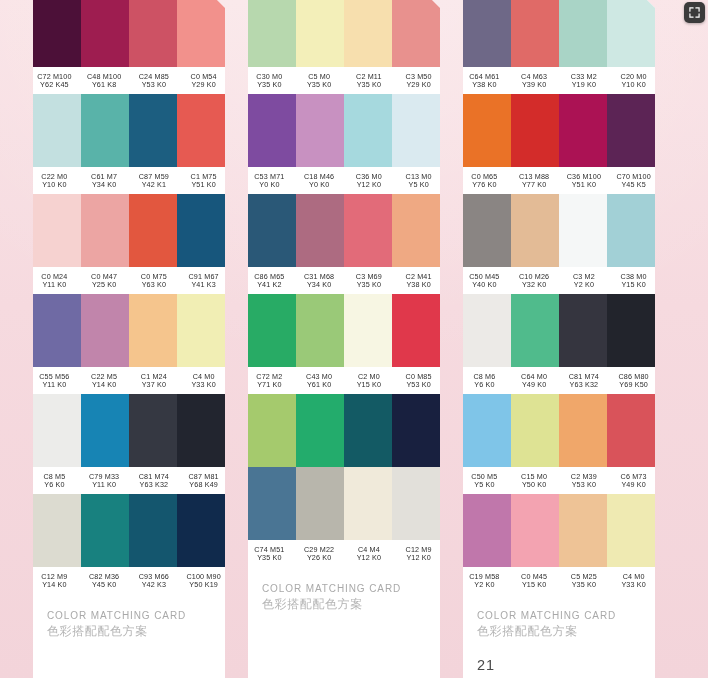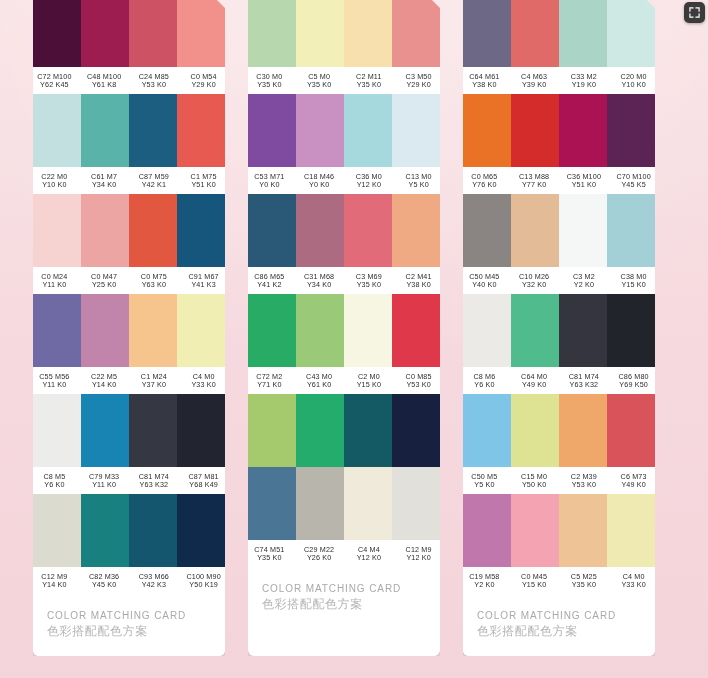--- a/index.html
+++ b/index.html
@@ -573,20 +573,21 @@
             </div>
             <div class="label">
               <span>C4 M0</span>
               <span>Y33 K0</span>
             </div>
           </div>
         </div>
         <div class="footer">
           <div class="brand-en">COLOR MATCHING CARD</div>
           <div class="brand-cn">色彩搭配配色方案</div>
+          <div class="cardno">21</div>
         </div>
       </div>
     </div>
 
   <div class="corner-badge" title="">
     <svg width="11" height="11" viewBox="0 0 12 12" aria-hidden="true">
       <path d="M1 4.5V1h3.5M7.5 1H11v3.5M11 7.5V11H7.5M4.5 11H1V7.5" fill="none" stroke="#ffffff" stroke-width="1.3" stroke-linecap="round"></path>
     </svg>
   </div>
 </div>

